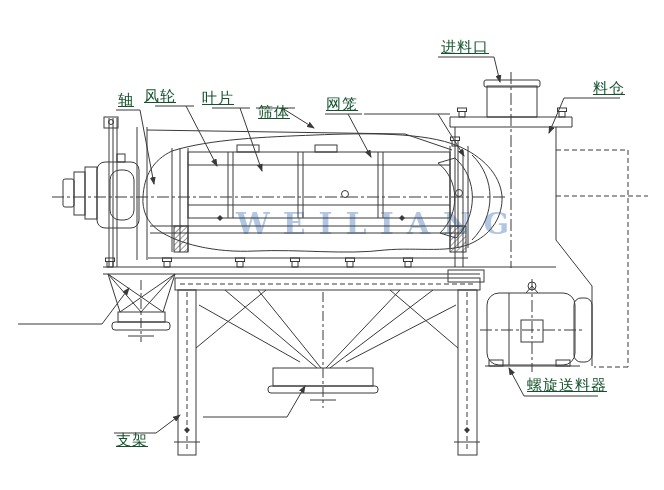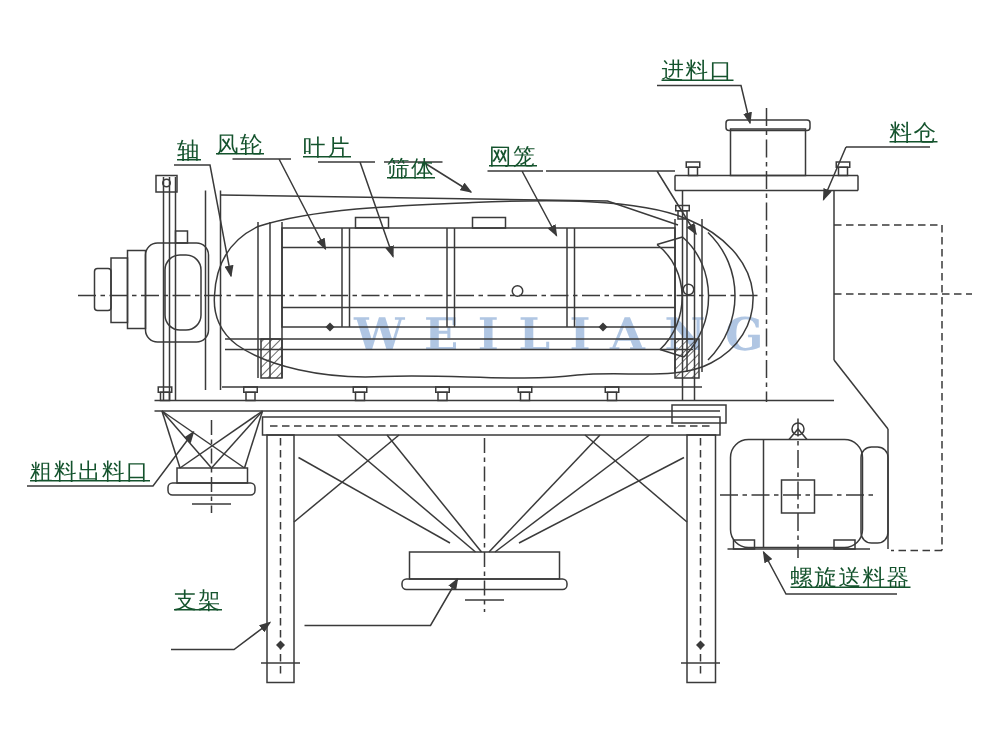--- a/index.html
+++ b/index.html
@@ -227,16 +227,15 @@
     </g>
   </svg>
 
   <div class="lbl" style="left:118px;top:92px">轴</div>
   <div class="lbl" style="left:144px;top:88px">风轮</div>
   <div class="lbl" style="left:202px;top:90px">叶片</div>
   <div class="lbl" style="left:258px;top:104px">筛体</div>
   <div class="lbl" style="left:326px;top:96px">网笼</div>
   <div class="lbl" style="left:441px;top:39px">进料口</div>
   <div class="lbl" style="left:593px;top:80px">料仓</div>
-  <div class="lbl" style="left:20px;top:306px">粗料出料口</div>
-  <div class="lbl" style="left:116px;top:392px">支架</div>
+  <div class="lbl" style="left:116px;top:432px">支架</div>
   <div class="lbl" style="left:527px;top:377px">螺旋送料器</div>
 </div>
 
 </body></html>

